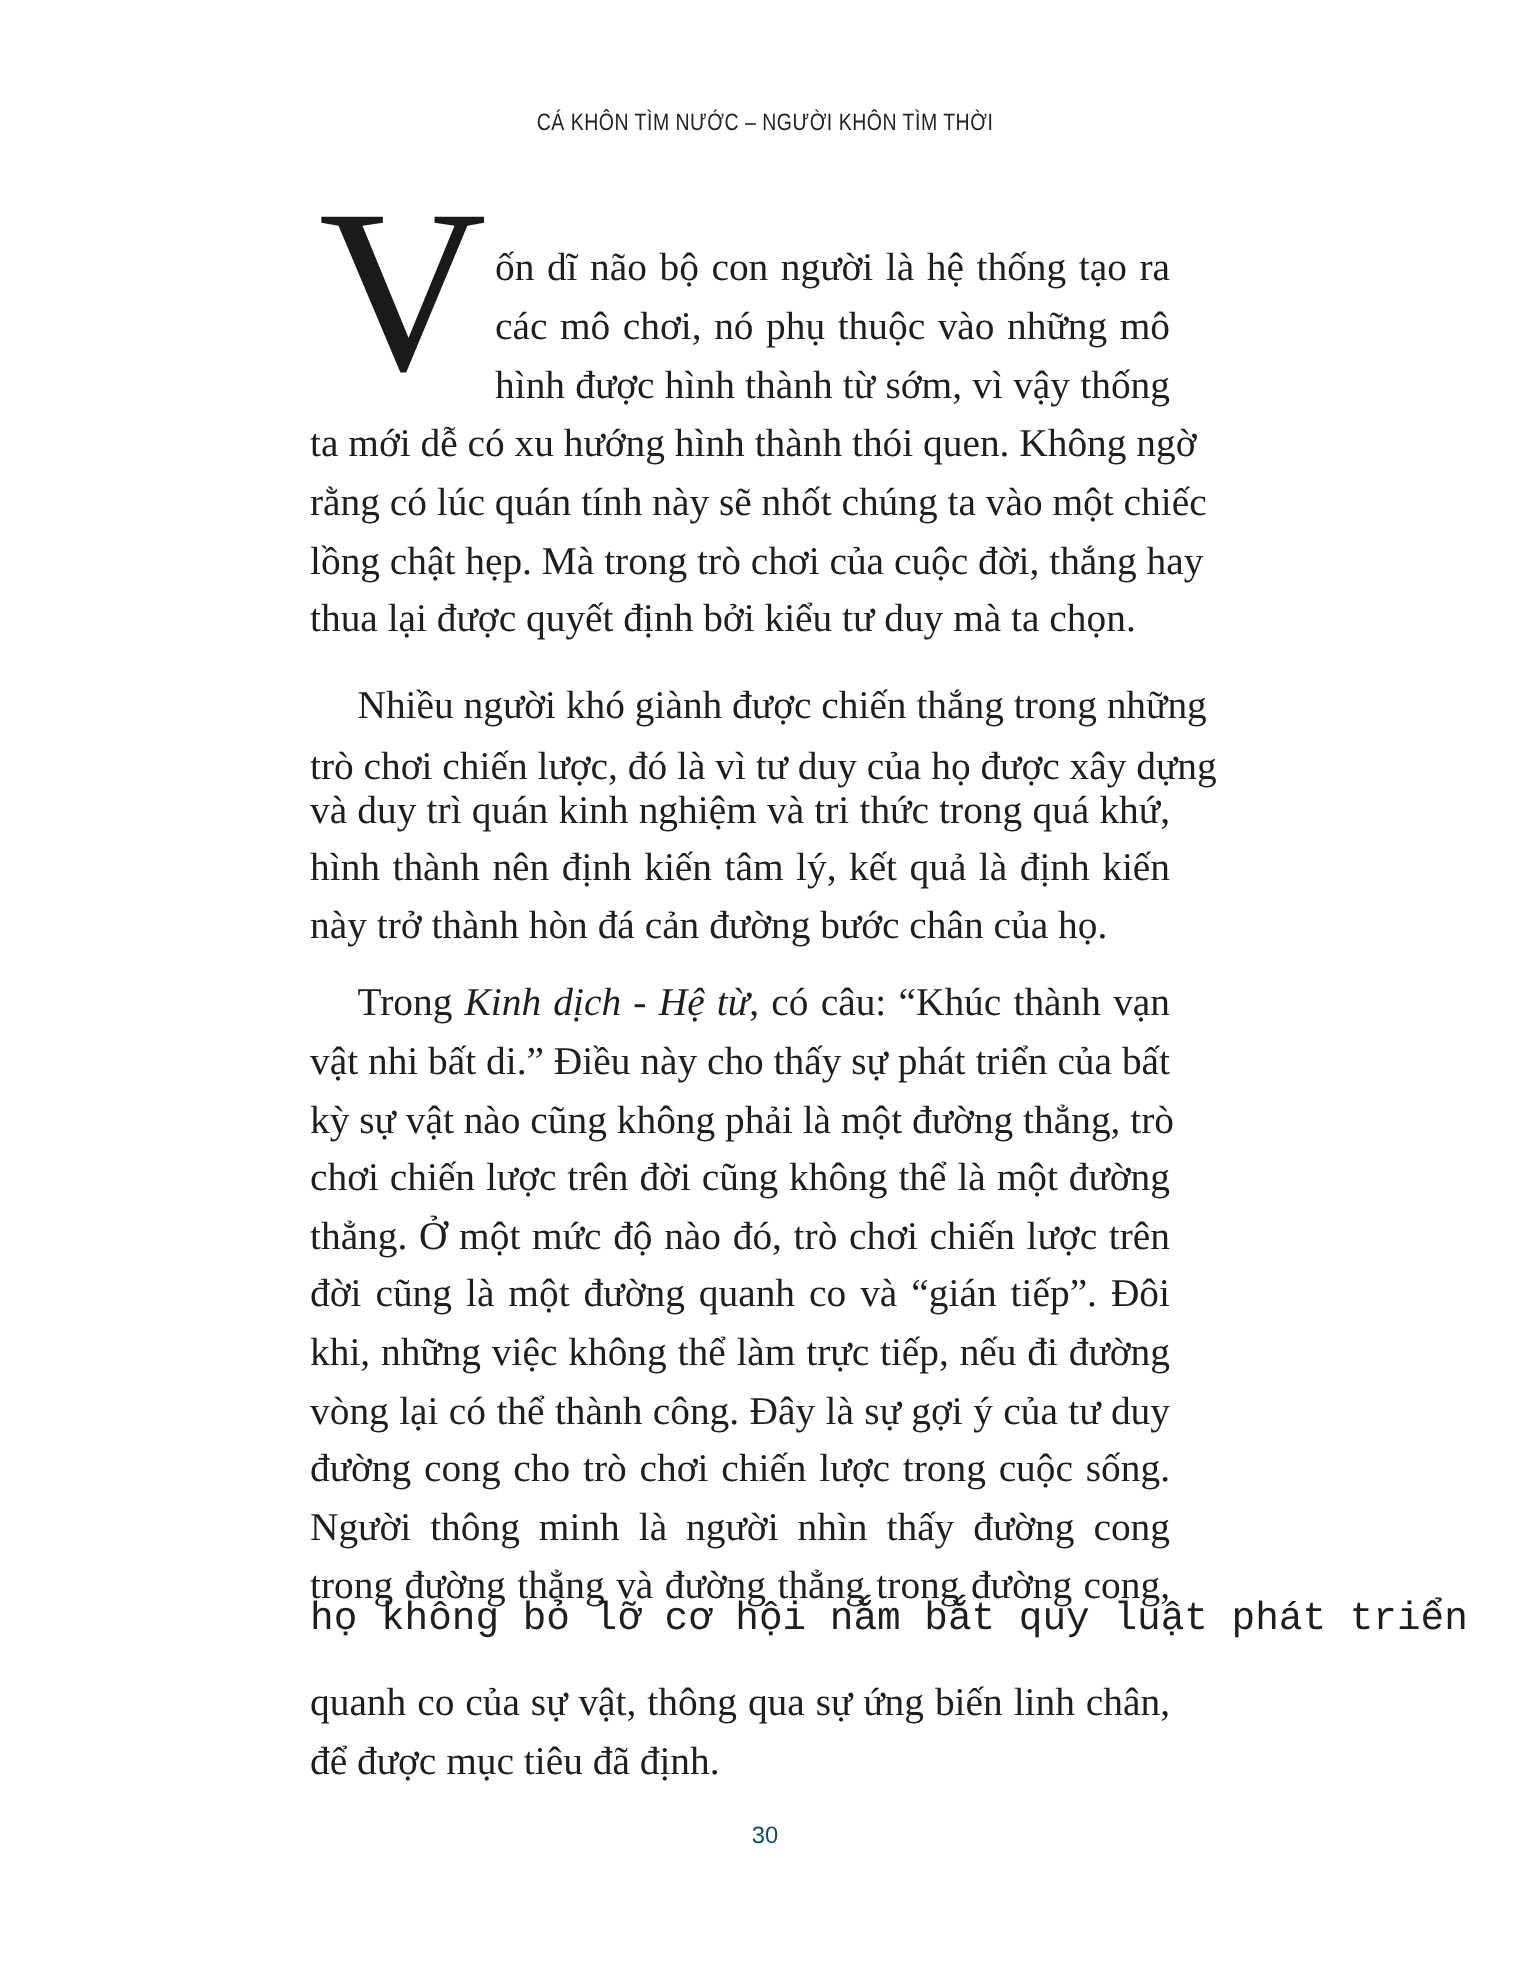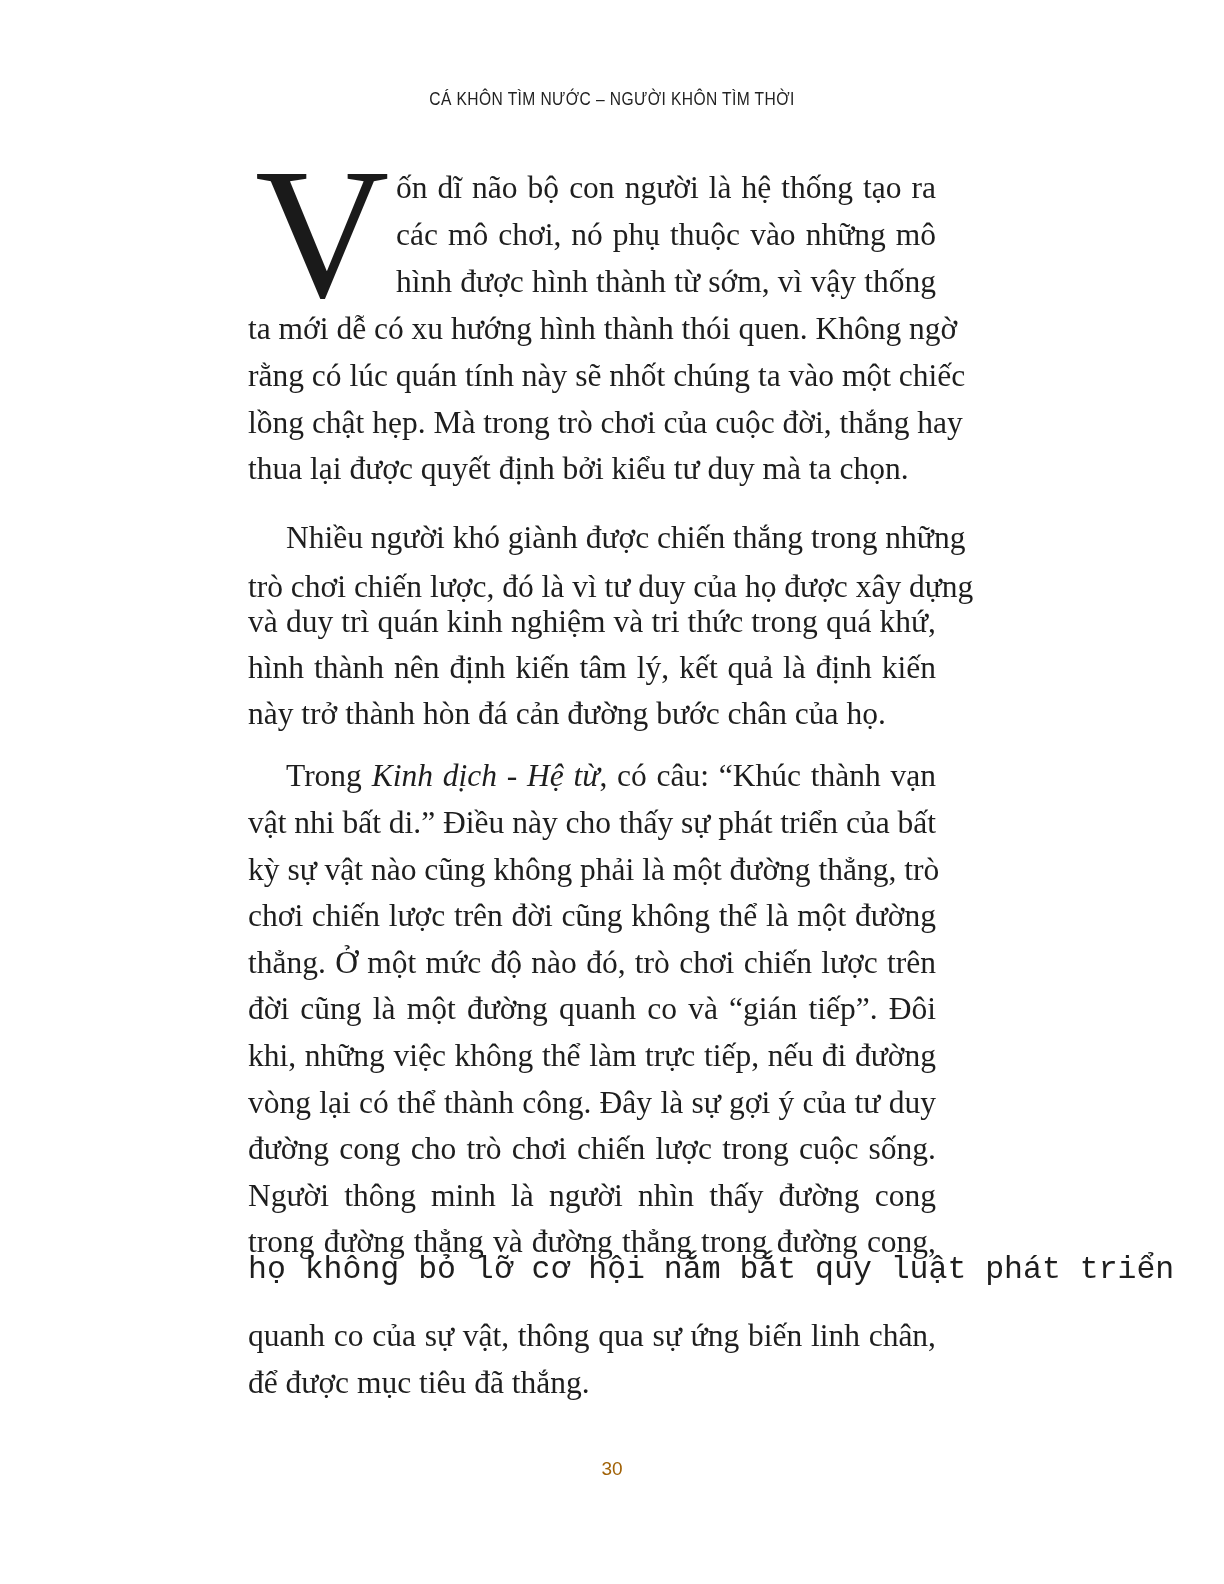--- a/index.html
+++ b/index.html
@@ -8,33 +8,33 @@
     position: absolute; top: 88px; left: 0; width: 1224px; text-align: center;
     font-family: "Liberation Sans", sans-serif; font-size: 19px; letter-spacing: 0.5px;
     color: #222; transform: scaleX(0.82); transform-origin: 612px 0;
   }
   .text {
     position: absolute; left: 248px; width: 688px;
     font-family: "Liberation Serif", serif; font-size: 31.5px; color: #1e1e1e;
   }
   .line {
     position: absolute; left: 0; width: 688px; height: 46px; line-height: 46px;
-    white-space: nowrap; text-align: justify; text-align-last: justify;
+    white-space: nowrap; text-align: justify; text-align-last: justify; margin-top: 26px;
   }
   .line.last { text-align-last: left; }
   .line.indent { left: 38px; width: 650px; }
   .line.drop { left: 148px; width: 540px; }
   .dropcap {
     position: absolute; left: 255px; top: 158px;
     font-family: "Liberation Serif", serif; font-size: 186px; line-height: 150px;
     color: #1a1a1a;
   }
   .pagenum {
     position: absolute; top: 1458px; left: 0; width: 1224px; text-align: center;
-    font-family: "Liberation Sans", sans-serif; font-size: 19px; color: #a16207;
+    font-family: "Liberation Sans", sans-serif; font-size: 19px; color: #0c4a6e;
   }
   i { font-style: italic; }
 </style>
 </head>
 <body>
 
 <div class="header">CÁ KHÔN TÌM NƯỚC – NGƯỜI KHÔN TÌM THỜI</div>
 
 <div class="dropcap">V</div>
 
@@ -63,16 +63,16 @@
   <div class="line" style="top:140px;">chơi chiến lược trên đời cũng không thể là một đường</div>
   <div class="line" style="top:187px;">thẳng. Ở một mức độ nào đó, trò chơi chiến lược trên</div>
   <div class="line" style="top:233px;">đời cũng là một đường quanh co và “gián tiếp”. Đôi</div>
   <div class="line" style="top:280px;">khi, những việc không thể làm trực tiếp, nếu đi đường</div>
   <div class="line" style="top:327px;">vòng lại có thể thành công. Đây là sự gợi ý của tư duy</div>
   <div class="line" style="top:373px;">đường cong cho trò chơi chiến lược trong cuộc sống.</div>
   <div class="line" style="top:420px;">Người thông minh là người nhìn thấy đường cong</div>
   <div class="line" style="top:466px;">trong đường thẳng và đường thẳng trong đường cong,</div>
   <div class="line" style="top:494px;font-family:Liberation Mono, monospace;">họ không bỏ lỡ cơ hội nắm bắt quy luật phát triển</div>
   <div class="line" style="top:560px;">quanh co của sự vật, thông qua sự ứng biến linh chân,</div>
-  <div class="line last" style="top:607px;">để được mục tiêu đã thắng.</div>
+  <div class="line last" style="top:607px;">để được mục tiêu đã định.</div>
 </div>
 
 <div class="pagenum">30</div>
 
 </body></html>

